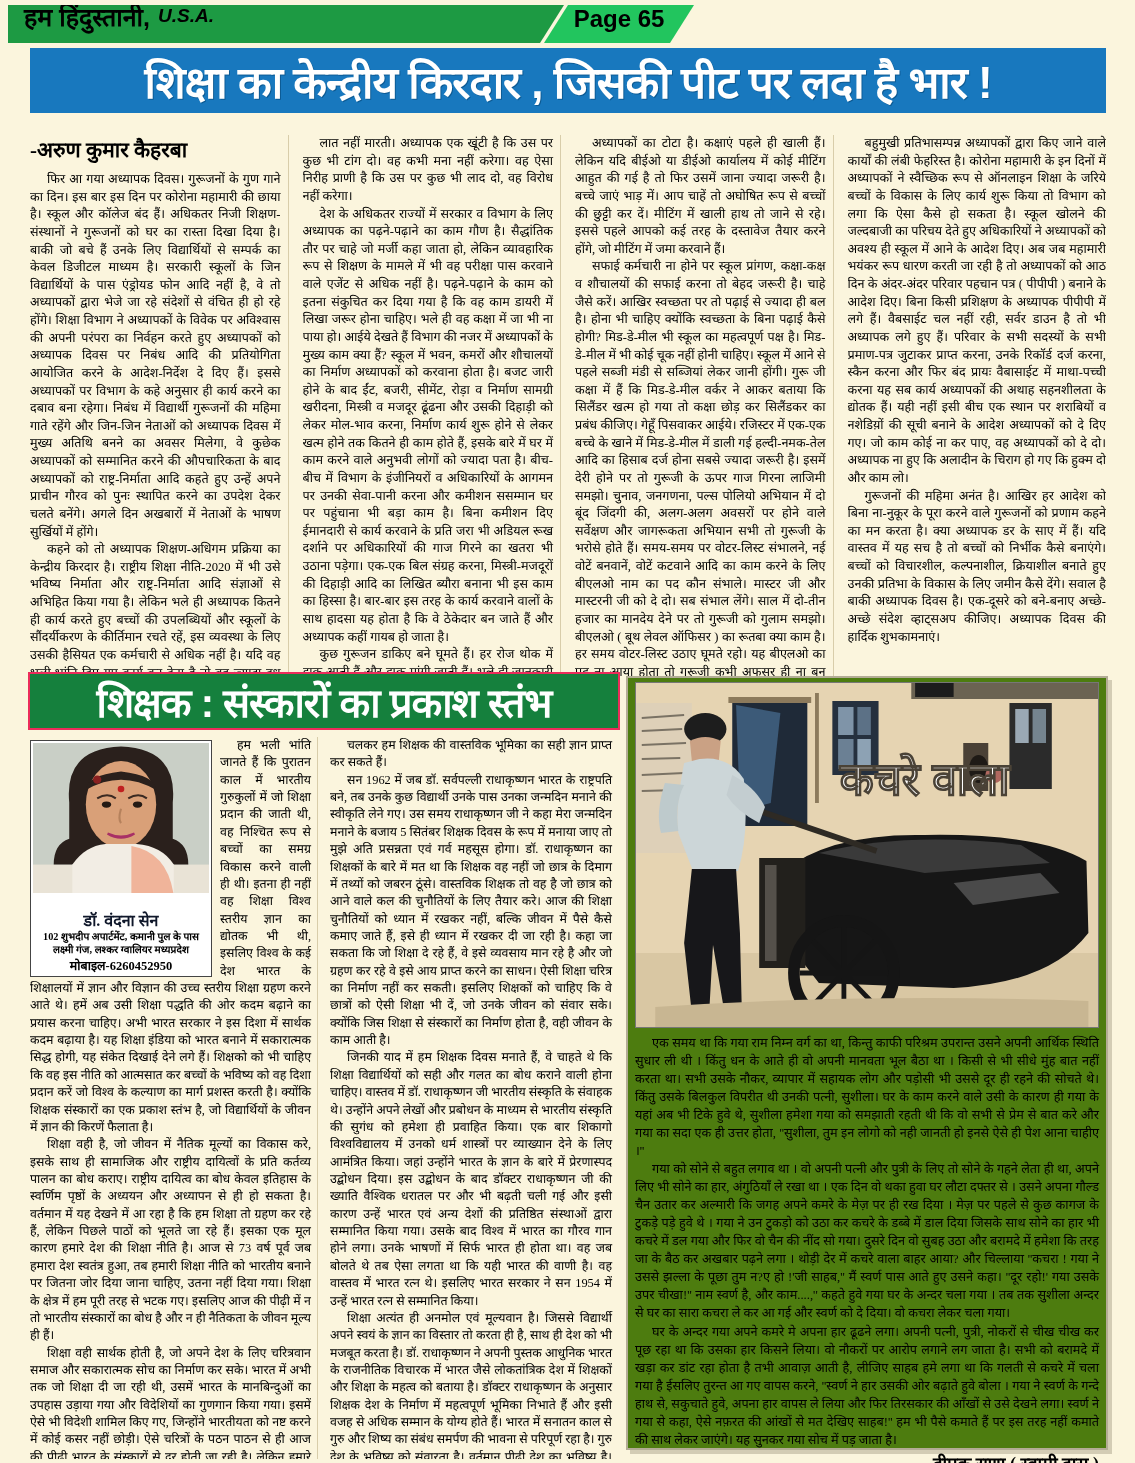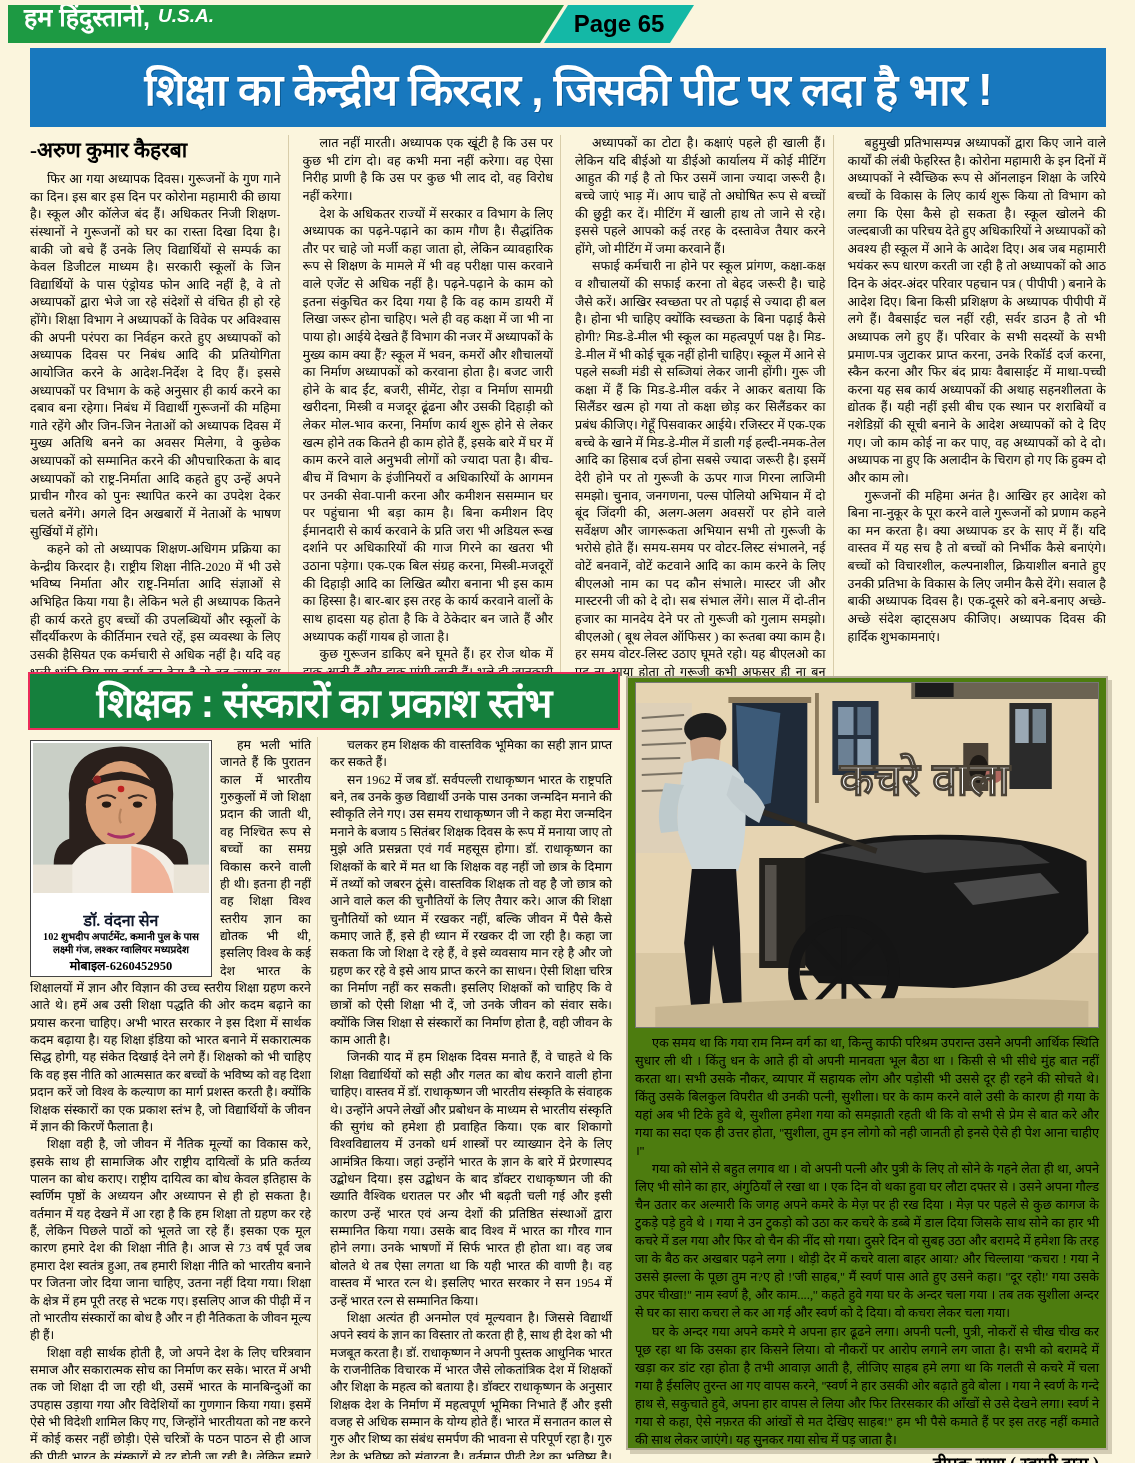--- a/index.html
+++ b/index.html
@@ -1,31 +1,31 @@
 <!DOCTYPE html>
 <html><head>
 <meta charset="utf-8">
 <style>
   html,body{margin:0;padding:0;background:#888;}
   .page{position:relative;width:1135px;height:1463px;background:#fbf5dd;overflow:hidden;
         font-family:"Liberation Serif","DejaVu Serif",serif;border-right:2px solid #b9b3a0;}
   
   .masthead{position:absolute;left:8px;top:5px;width:1119px;height:38px;display:flex;align-items:stretch;}
-  .brand{background:#1d9a43;color:#ffffff;display:flex;align-items:center;padding:0 40px 16px 16px;width:500px;
+  .brand{background:#1d9a43;color:#000000;display:flex;align-items:center;padding:0 40px 16px 16px;width:500px;
          clip-path:polygon(0 0,100% 0,calc(100% - 24px) 100%,0 100%);text-align:right;}
   .brand .nm{font-size:25px;font-weight:bold;font-family:"Liberation Sans",sans-serif;}
   .brand .usa{font-size:19px;font-weight:bold;font-style:italic;margin-left:8px;font-family:"Liberation Sans",sans-serif;}
-  .pagebox{background:#14b8a6;color:#000;display:flex;align-items:center;justify-content:center;width:150px;margin-left:-20px;
+  .pagebox{background:#22c55e;color:#000;display:flex;align-items:flex-start;justify-content:center;width:150px;margin-left:-20px;
            clip-path:polygon(24px 0,100% 0,calc(100% - 24px) 100%,0 100%);
            font-family:"Liberation Sans",sans-serif;font-weight:bold;font-size:24px;}
   .mast-right{margin-left:auto;text-align:right;line-height:1.15;padding-top:1px;font-family:"Liberation Sans",sans-serif;}
   .mast-date{color:#e31e25;font-weight:bold;font-size:16px;}
   .mast-site{color:#1456a0;font-weight:bold;font-size:14.5px;}
   
-  .headline-bar{position:absolute;left:30px;top:48px;width:1076px;height:79px;background:#1878be;
+  .headline-bar{position:absolute;left:30px;top:48px;width:1076px;height:65px;background:#1878be;
                 display:flex;align-items:center;justify-content:center;}
   .headline-bar span{color:#fff;font-weight:bold;font-size:44px;font-family:"Liberation Sans",sans-serif;
                      white-space:nowrap;letter-spacing:-1px;text-shadow:1px 1px 0 #0d5a93;}
   
   .art1{position:absolute;left:30px;top:135px;width:1076px;height:551px;display:grid;
         grid-template-columns:1fr 1fr 1fr 1fr;column-gap:14px;}
   .col{overflow:hidden;padding-right:7px;border-right:1px solid #d8cdaa;}
   .col:last-child{border-right:none;padding-right:0;}
   .byline{font-size:21px;font-weight:bold;margin:0 0 8px 0;}
   .col p{margin:0;font-size:12.6px;line-height:1.4;text-align:justify;text-indent:17px;}

